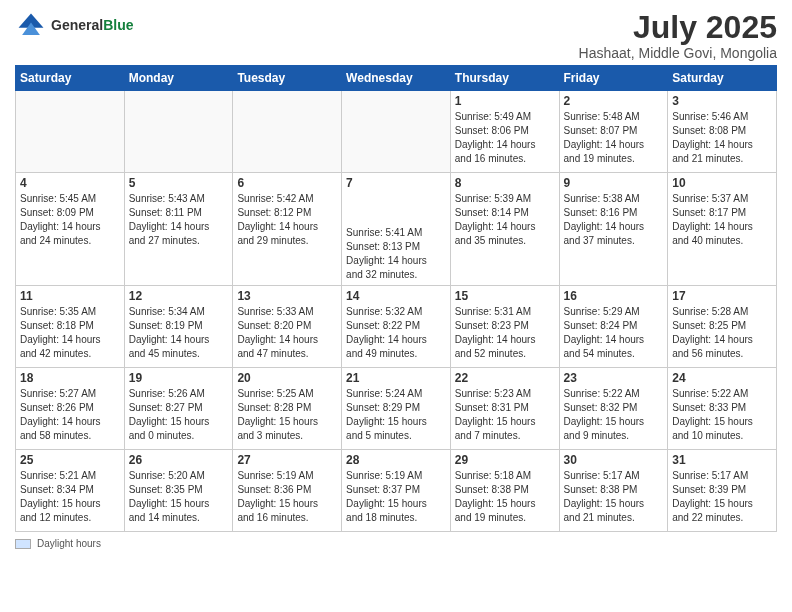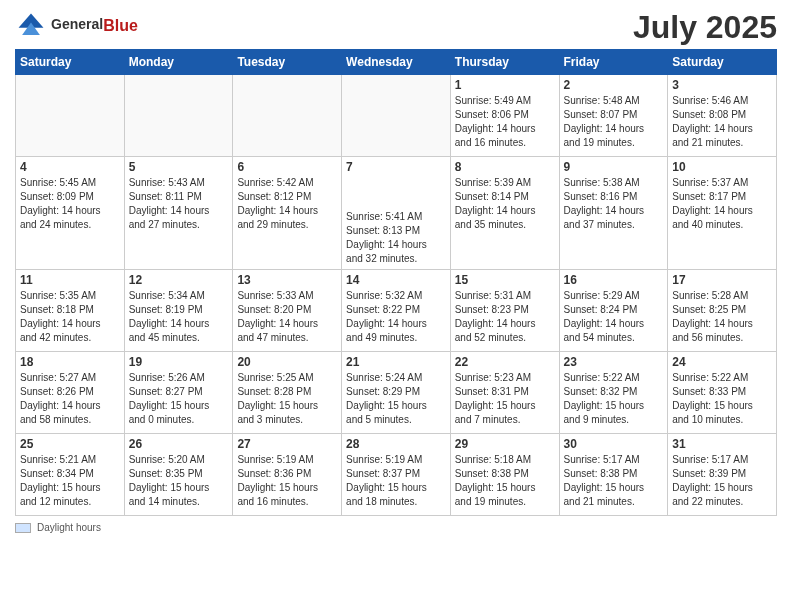--- a/index.html
+++ b/index.html
@@ -31,23 +31,23 @@
       display: flex;
       flex-direction: row;
       line-height: 1.1;
     }
     .logo-general {
       font-size: 14px;
       font-weight: bold;
       color: #333;
     }
     .logo-blue {
-      font-size: 16px;
-      font-weight: bold;
-      color: #b91c1c;
+      font-size: 14px;
+      font-weight: bold;
+      color: #15803d;
     }
     .logo-icon {
       width: 32px;
       height: 32px;
     }
     .title-block {
       text-align: right;
     }
     .main-title {
       font-size: 32px;
@@ -123,20 +123,21 @@
         <polygon points="18,4 32,20 4,20" fill="#1a5aab"></polygon>
         <polygon points="18,14 28,28 8,28" fill="#4a90d9"></polygon>
       </svg>
       <div class="logo-text">
         <span class="logo-general">General</span>
         <span class="logo-blue">Blue</span>
       </div>
     </div>
     <div class="title-block">
       <div class="main-title">July 2025</div>
+      <div class="subtitle">Hashaat, Middle Govi, Mongolia</div>
     </div>
   </div>
 
   <table class="calendar-table">
     <thead>
       <tr>
         <th>Saturday</th>
         <th>Monday</th>
         <th>Tuesday</th>
         <th>Wednesday</th>

